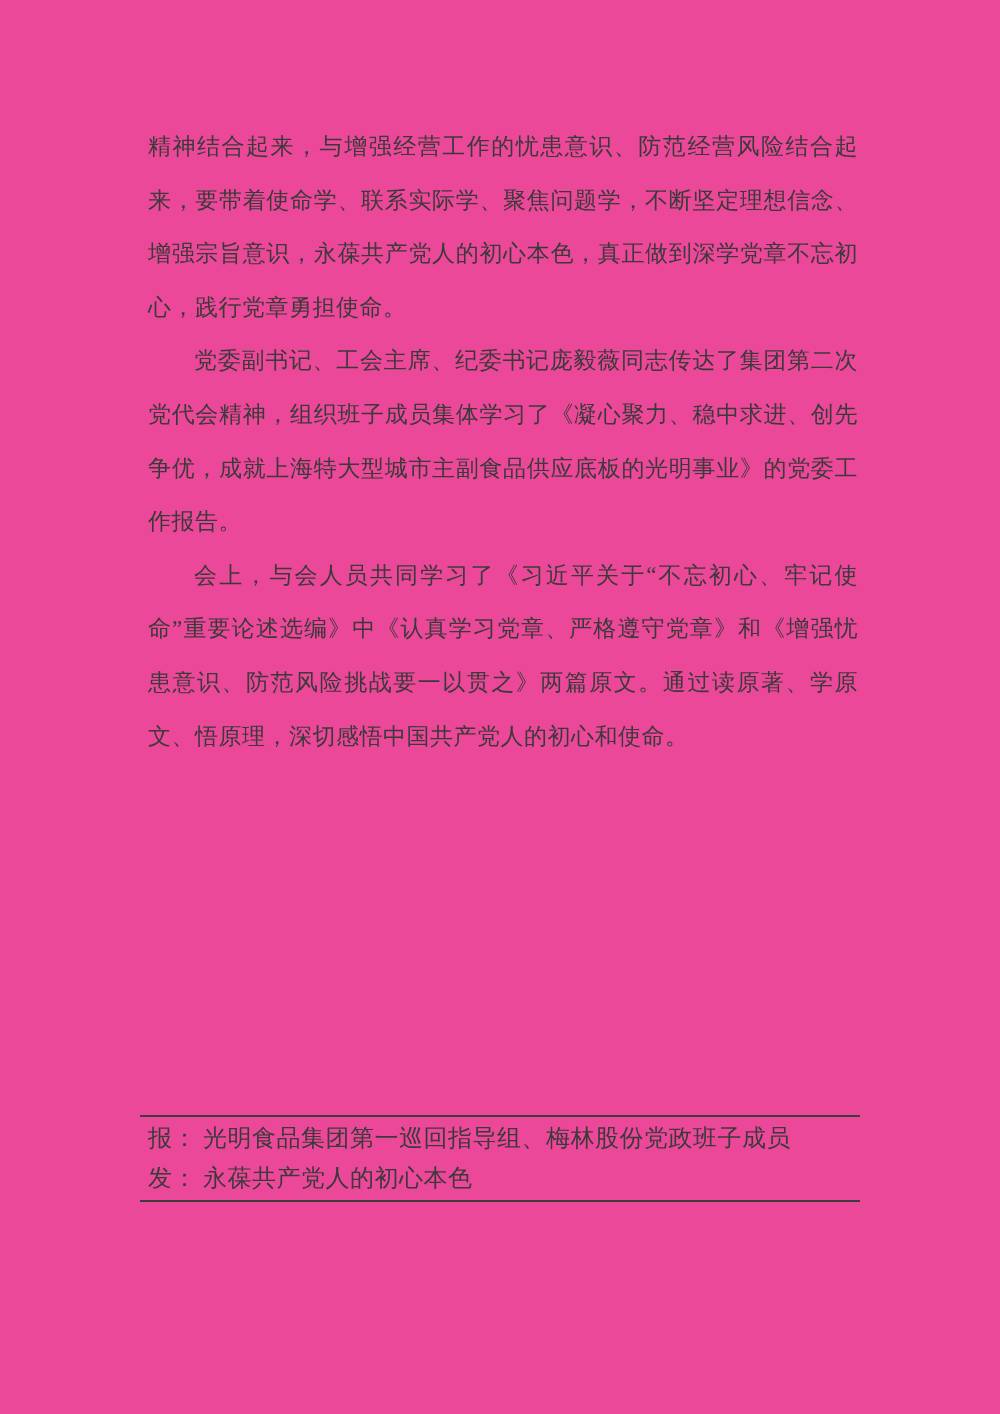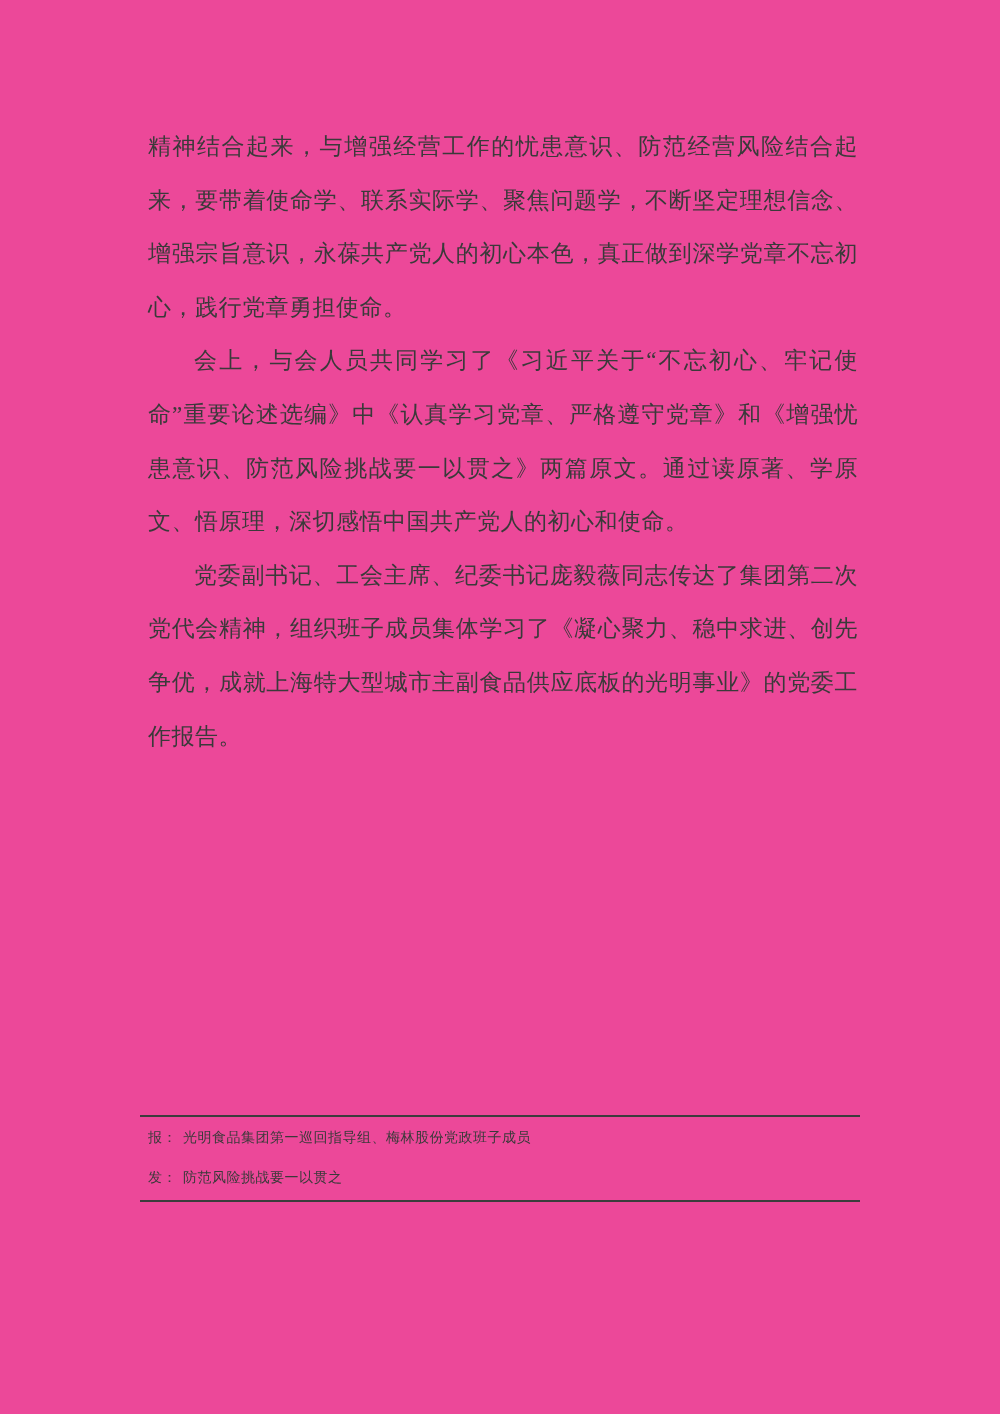--- a/index.html
+++ b/index.html
@@ -38,21 +38,21 @@
   }
   .footer-block {
     position: absolute;
     left: 140px;
     top: 1115px;
     width: 720px;
     border-top: 2px solid #3c3c3c;
     border-bottom: 2px solid #3c3c3c;
     padding: 1px 0 2px 8px;
     box-sizing: border-box;
-    font-size: 14px;
+    font-size: 24px;
     line-height: 40px;
     color: #3a3a3a;
     letter-spacing: 0.5px;
   }
   .footer-line {
     white-space: nowrap;
   }
   .footer-label {
     display: inline-block;
   }
@@ -61,26 +61,26 @@
     margin-left: 6px;
   }
 </style>
 </head>
 <body>
 
 <div class="page">
 
   <div class="body-text">
     <p>精神结合起来，与增强经营工作的忧患意识、防范经营风险结合起来，要带着使命学、联系实际学、聚焦问题学，不断坚定理想信念、增强宗旨意识，永葆共产党人的初心本色，真正做到深学党章不忘初心，践行党章勇担使命。</p>
+    <p class="indented">党委副书记、工会主席、纪委书记庞毅薇同志传达了集团第二次党代会精神，组织班子成员集体学习了《凝心聚力、稳中求进、创先争优，成就上海特大型城市主副食品供应底板的光明事业》的党委工作报告。</p>
     <p class="indented">会上，与会人员共同学习了《习近平关于“不忘初心、牢记使命”重要论述选编》中《认真学习党章、严格遵守党章》和《增强忧患意识、防范风险挑战要一以贯之》两篇原文。通过读原著、学原文、悟原理，深切感悟中国共产党人的初心和使命。</p>
-    <p class="indented">党委副书记、工会主席、纪委书记庞毅薇同志传达了集团第二次党代会精神，组织班子成员集体学习了《凝心聚力、稳中求进、创先争优，成就上海特大型城市主副食品供应底板的光明事业》的党委工作报告。</p>
   </div>
 
   <div class="footer-block">
     <div class="footer-line">
       <span class="footer-label">报：</span><span class="footer-value">光明食品集团第一巡回指导组、梅林股份党政班子成员</span>
     </div>
     <div class="footer-line">
-      <span class="footer-label">发：</span><span class="footer-value">防范风险挑战要一以贯之</span>
+      <span class="footer-label">发：</span><span class="footer-value">永葆共产党人的初心本色</span>
     </div>
   </div>
 
 </div>
 
 </body></html>

